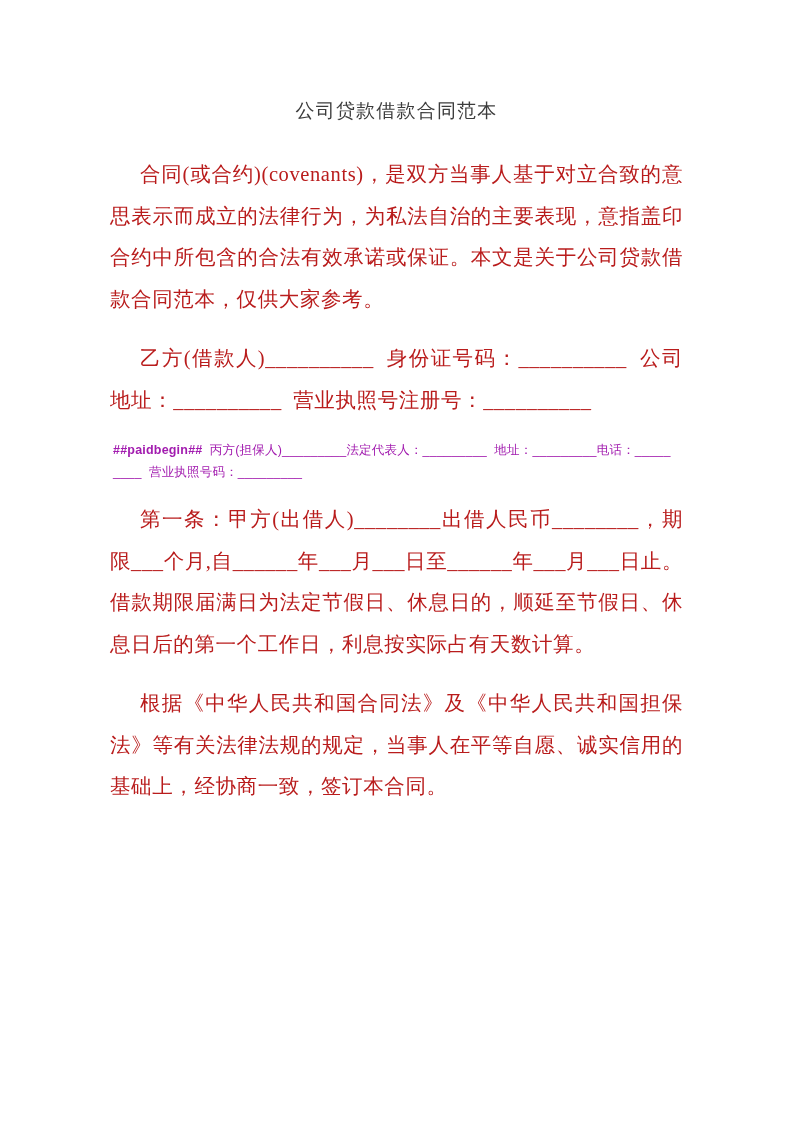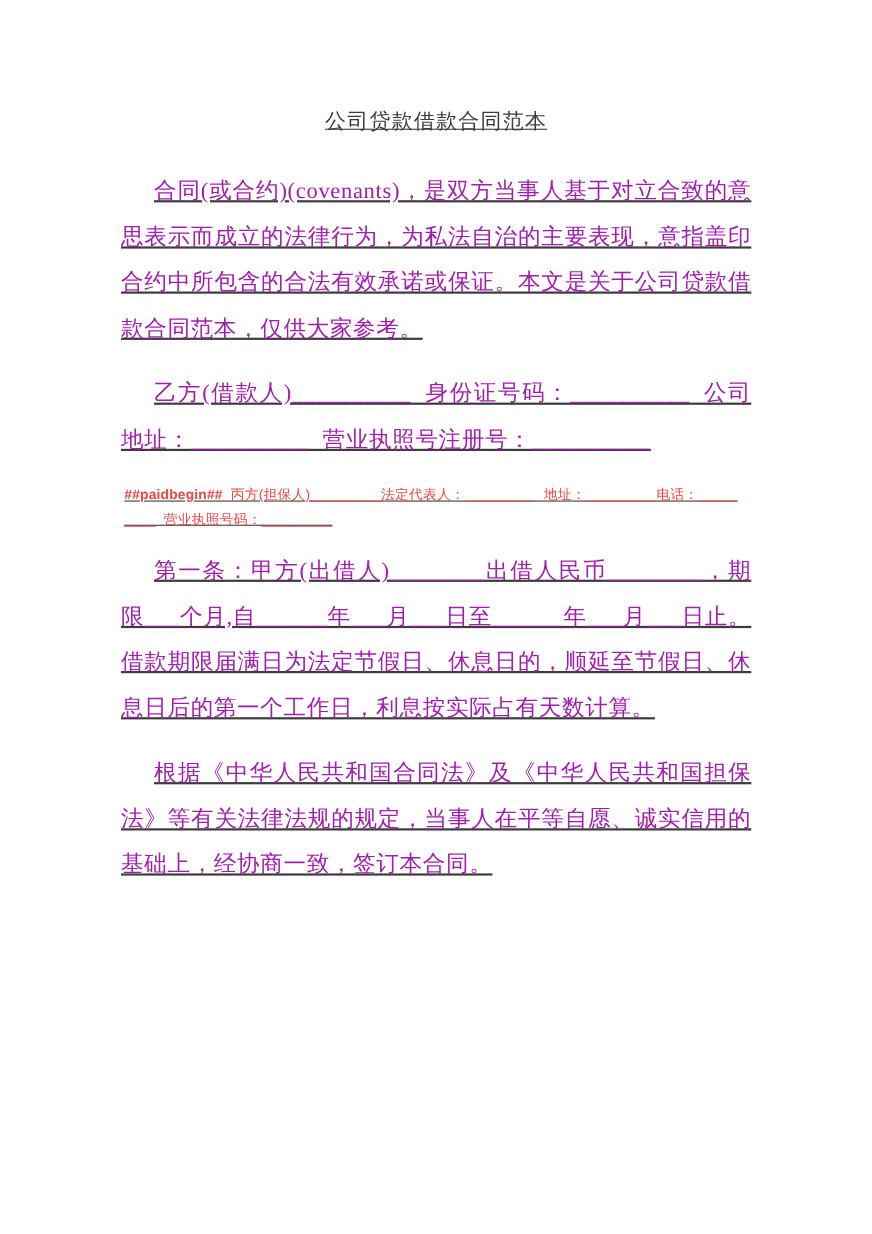--- a/index.html
+++ b/index.html
@@ -14,56 +14,55 @@
     color: #3c3c3c;
     overflow: hidden;
   }
   .page {
     position: relative;
     width: 793px;
     height: 832px;
     background: #ffffff;
     box-sizing: border-box;
     padding: 96px 110px 0 110px;
-    text-decoration: underline;
   }
   .doc-title {
     text-align: center;
     font-size: 19px;
     line-height: 30px;
     letter-spacing: 1.2px;
     color: #3c3c3c;
     margin: 0 0 28px 0;
     font-weight: normal;
     white-space: pre-wrap;
   }
   .para {
     font-size: 20.5px;
     line-height: 41.5px;
     letter-spacing: 0.6px;
     text-align: justify;
     text-justify: inter-character;
     margin: 0 0 18px 0;
-    color: #a21caf;
+    color: #b91c1c;
     white-space: pre-wrap;
     word-break: break-all;
   }
   .para.indent {
     text-indent: 30px;
   }
   .para.last {
     margin-bottom: 0;
   }
   .small-para {
     font-size: 12.5px;
     line-height: 22px;
     letter-spacing: 0.2px;
     text-align: left;
     margin: 8px 12px 16px 3px;
-    color: #ef4444;
+    color: #a21caf;
     white-space: pre-wrap;
     word-break: break-all;
     font-family: "Liberation Sans", "DejaVu Sans", sans-serif;
   }
   .small-para .tag {
     font-weight: bold;
     font-family: "Liberation Sans", "DejaVu Sans", sans-serif;
   }
   .blank-tail {
     height: 60px;

